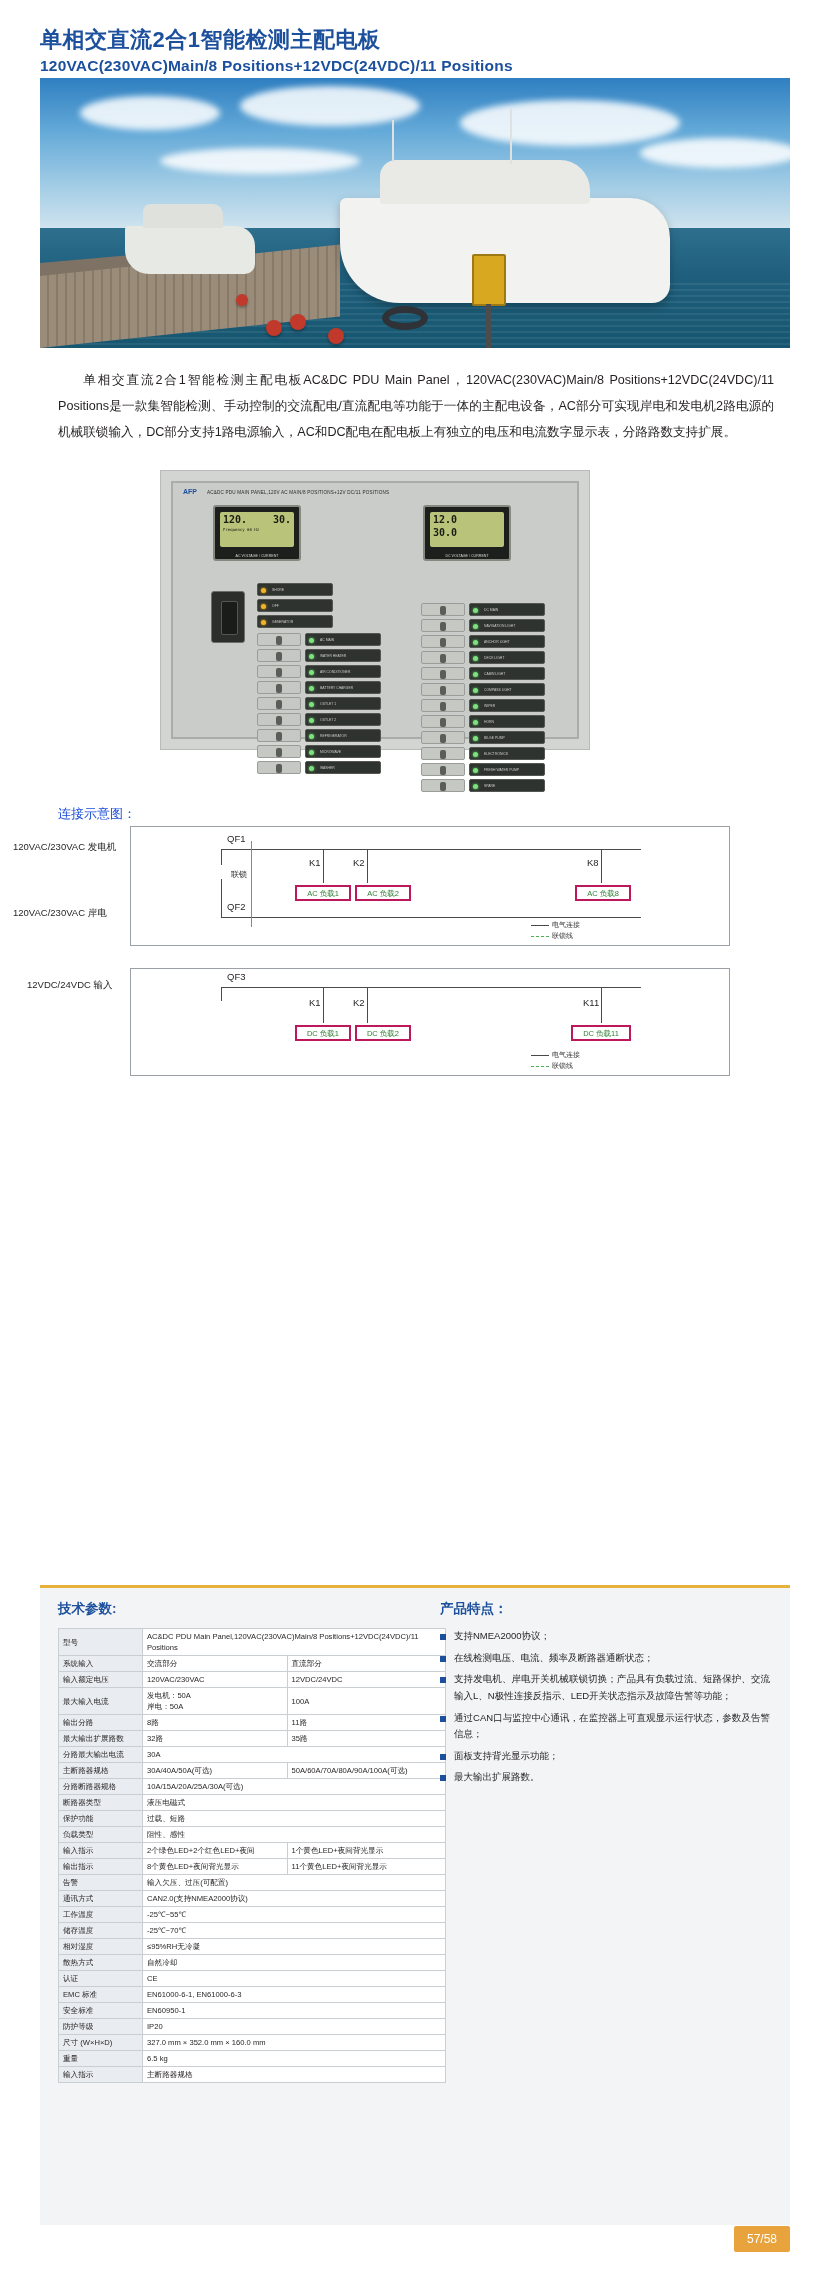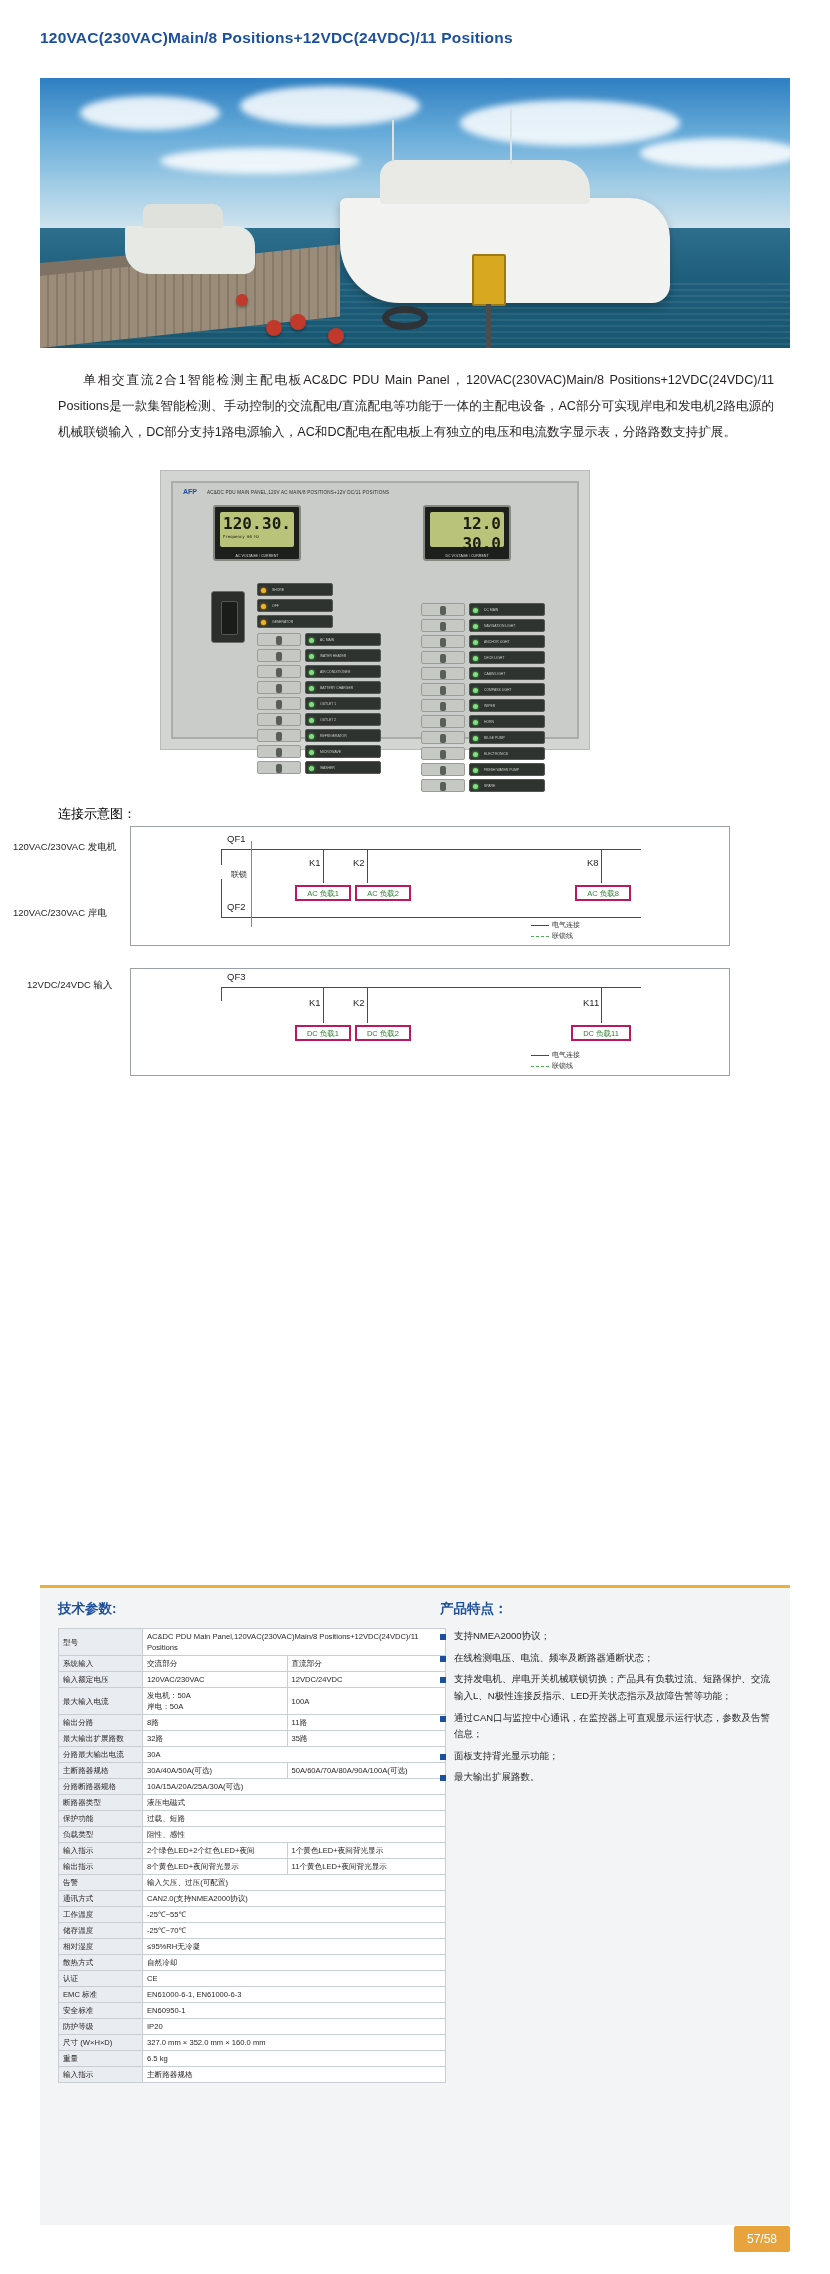--- a/index.html
+++ b/index.html
@@ -188,21 +188,21 @@
   .meter .lcd {
     position: absolute; left: 5px; top: 5px; right: 5px; bottom: 12px;
     background: #b9c47a;
     border-radius: 2px;
     font-family: "DejaVu Sans Mono", monospace;
     color: #1a1d12;
     font-size: 9px;
     padding: 2px 3px;
     line-height: 1.25;
   }
-  .meter .lcd .big { font-size: 16px; font-weight: bold; text-align: right; }
+  .meter .lcd .big { font-size: 10px; font-weight: bold; }
   .meter .cap {
     position: absolute; left: 0; right: 0; bottom: 1px;
     text-align: center; font-size: 3.6px; color: #d9dbd5;
   }
   .breaker-col {
     position: absolute;
     width: 76px;
   }
   .bk {
     position: relative;
@@ -257,21 +257,21 @@
     position: absolute; left: 9px; top: 9px;
     width: 15px; height: 32px;
     background: #1a1c1a;
     border: 1px solid #555;
     border-radius: 2px;
   }
   
   .section-label {
     position: absolute;
     font-size: 13px;
-    color: #000000;
+    color: #1d4ed8;
   }
   .diagram {
     position: absolute;
     background: #ffffff;
     border: 1px solid #9aa0a6;
   }
   .dgm-label {
     position: absolute;
     font-size: 9.5px;
     color: #231f20;
@@ -368,20 +368,21 @@
     line-height: 26px;
     border-radius: 2px;
   }
 </style>
 </head>
 <body>
 
 <div class="page">
 
   <div class="title-block">
+    <div class="title-main">单相交直流2合1智能检测主配电板</div>
     <div class="title-sub">120VAC(230VAC)Main/8 Positions+12VDC(24VDC)/11 Positions</div>
   </div>
 
   <div class="hero">
     <div class="sky"></div>
     <div class="cloud" style="left:40px; top:18px; width:140px; height:34px;"></div>
     <div class="cloud" style="left:200px; top:8px; width:180px; height:40px;"></div>
     <div class="cloud" style="left:420px; top:22px; width:220px; height:46px;"></div>
     <div class="cloud" style="left:600px; top:60px; width:160px; height:30px;"></div>
     <div class="cloud" style="left:120px; top:70px; width:200px; height:26px;"></div>

